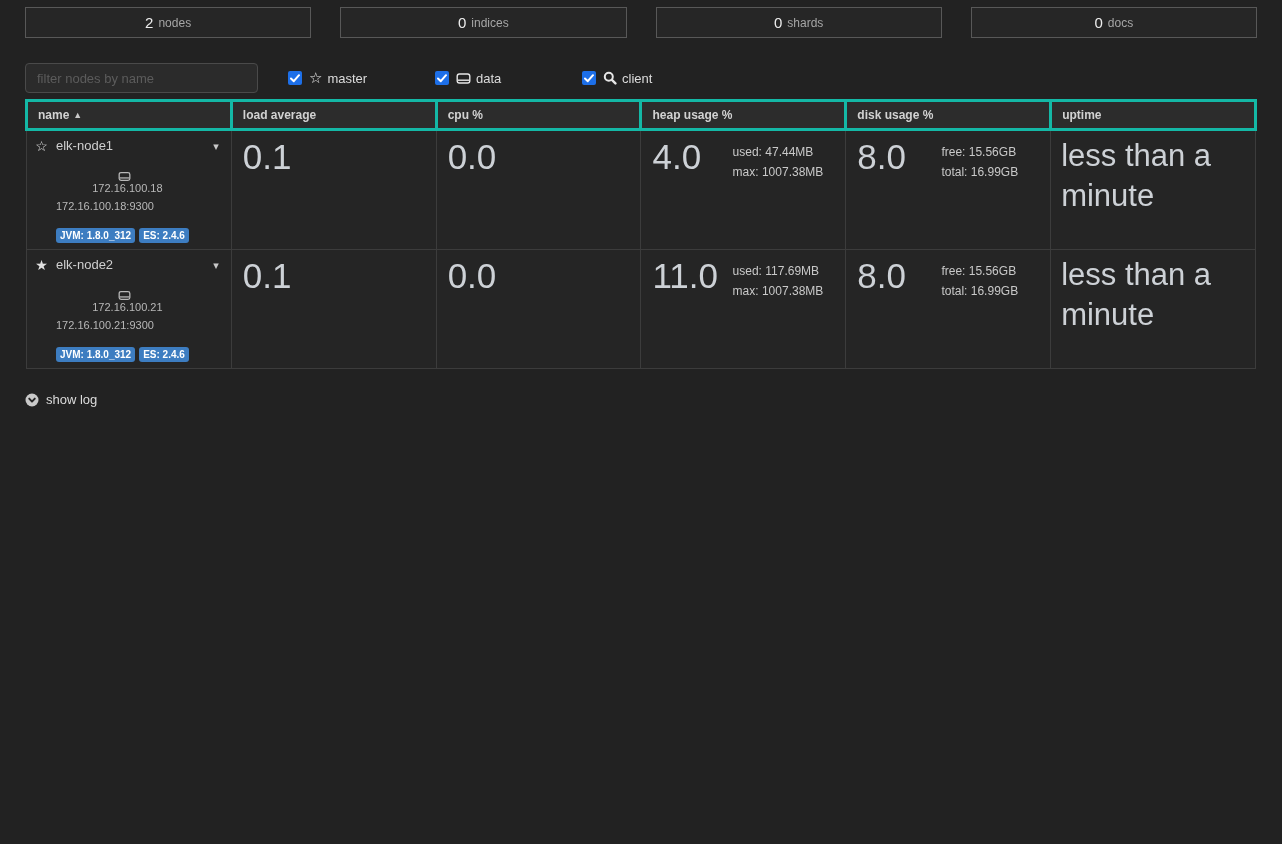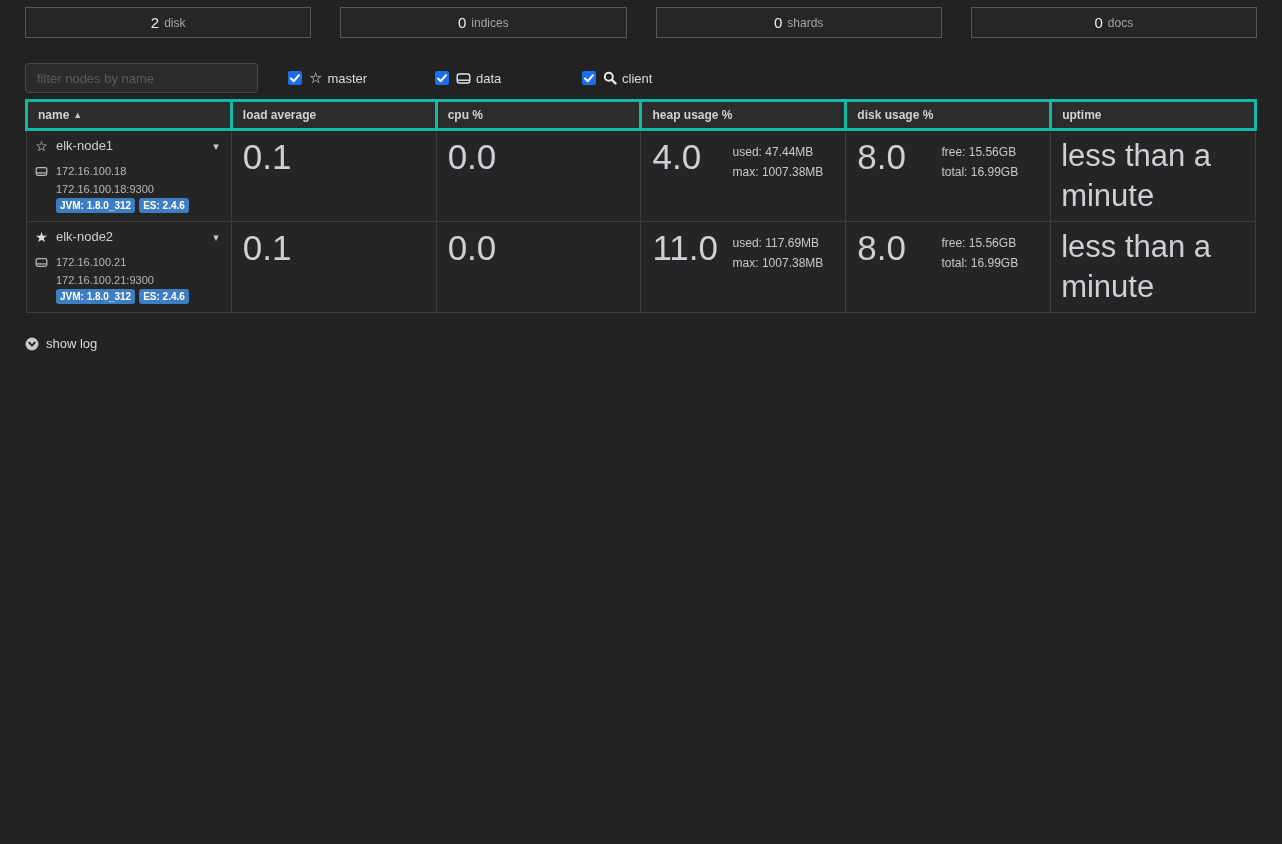--- a/index.html
+++ b/index.html
@@ -74,23 +74,23 @@
     height: 91px;
     background: #252525;
   }
   .sort-arrow { font-size: 9px; color: #c9c9c9; margin-left: 4px; vertical-align: 1px; }
 
   td.name-cell { background: #2e2e2e; padding: 7px 8px 6px 5px; }
   .name-line { display: flex; align-items: center; font-size: 13px; color: #cfcfcf; }
   .icon-col { width: 19px; text-align: center; margin-right: 5px; flex: none; display: inline-flex; justify-content: center; }
   .node-star { font-size: 14px; color: #e0e0e0; line-height: 14px; }
   .caret { margin-left: auto; color: #c9c9c9; font-size: 11px; padding: 0 4px; cursor: pointer; line-height: 10px; }
-  .ip-line { display: flex; align-items: center; margin-top: 12px; font-size: 11px; color: #b8b8b8; }
+  .ip-line { display: flex; align-items: center; margin-top: 18px; font-size: 11px; color: #b8b8b8; flex-direction: column; }
   .transport-line { margin-top: 6px; padding-left: 24px; font-size: 11px; color: #b8b8b8; }
-  .badge-line { margin-top: 3px; padding-left: 24px; display: flex; gap: 4px; }
+  .badge-line { margin-top: 16px; padding-left: 24px; display: flex; gap: 4px; }
   .badge {
     background: #3d7dc1; color: #ffffff;
     font-size: 10px; font-weight: bold;
     padding: 2px 4px; border-radius: 3px;
     white-space: nowrap;
   }
 
   .metric-cell { padding: 5px 22px 3px 11px; }
   .metric-flex { display: flex; justify-content: space-between; align-items: flex-start; }
   .big-num { font-size: 35px; line-height: 42px; color: #cdd1d6; letter-spacing: 0px; }
@@ -110,21 +110,21 @@
 </style>
 </head>
 <body>
 
 <div class="page">
 
   
   <div class="summary-row">
     <div class="summary-box">
       <span class="val">2</span>
-      <span class="lbl">disk</span>
+      <span class="lbl">nodes</span>
     </div>
     <div class="summary-box">
       <span class="val">0</span>
       <span class="lbl">indices</span>
     </div>
     <div class="summary-box">
       <span class="val">0</span>
       <span class="lbl">shards</span>
     </div>
     <div class="summary-box">

